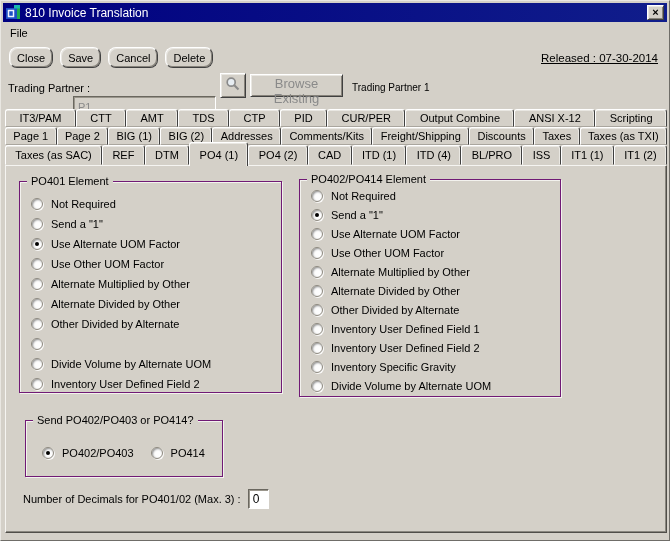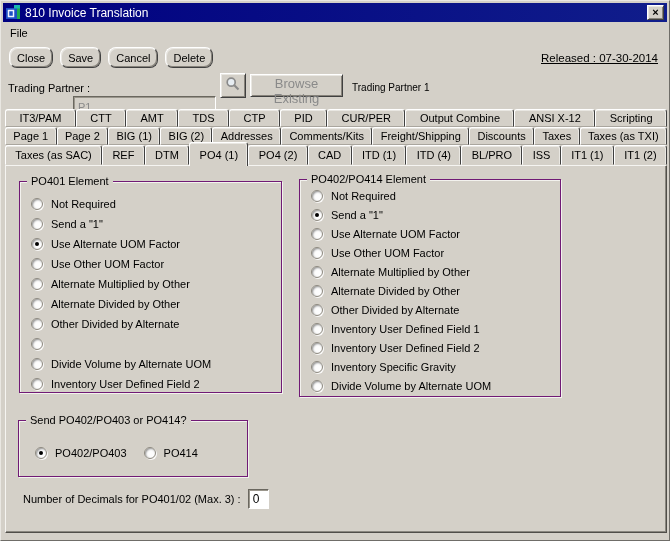--- a/index.html
+++ b/index.html
@@ -53,21 +53,21 @@
   
   .panel{position:absolute;left:4px;top:164px;width:662px;height:368px;background:#d4d0c8;z-index:1;
     border:1px solid;border-color:#f5f4f1 #504e49 #504e49 #f5f4f1;
     box-shadow:inset -1px -1px 0 #8a877f;}
 
   .group{position:absolute;border:1px solid #701a75;
     box-shadow:1px 1px 0 #f3f2ee, inset 1px 1px 0 #f3f2ee;}
   .legend{position:absolute;top:-7px;left:7px;background:#d4d0c8;padding:0 4px;white-space:nowrap;}
   .g1{left:13px;top:15px;width:263px;height:212px;}
   .g2{left:293px;top:13px;width:262px;height:218px;}
-  .g3{left:12px;top:254px;width:230px;height:57px;}
+  .g3{left:19px;top:254px;width:198px;height:57px;}
 
   .opts{padding:12px 0 0 11px;}
   .g2 .opts{padding-top:6px;}
   .opt{display:flex;align-items:center;gap:8px;height:20px;cursor:default;}
   .g2 .opt{height:19px;}
   .g3 .opts{display:flex;flex-direction:row;gap:17px;padding:22px 0 0 16px;}
   .radio{width:12px;height:12px;border-radius:50%;background:#fdfdfd;position:relative;flex:0 0 auto;
     border:1px solid #8d897f;box-shadow:inset 1px 1px 2px rgba(90,90,90,.65), inset -1px -1px 0 #fff, 1px 1px 0 rgba(255,255,255,.85);}
   .opt.checked .radio::after{content:"";position:absolute;left:3px;top:3px;width:4px;height:4px;border-radius:50%;background:#000;}
 

